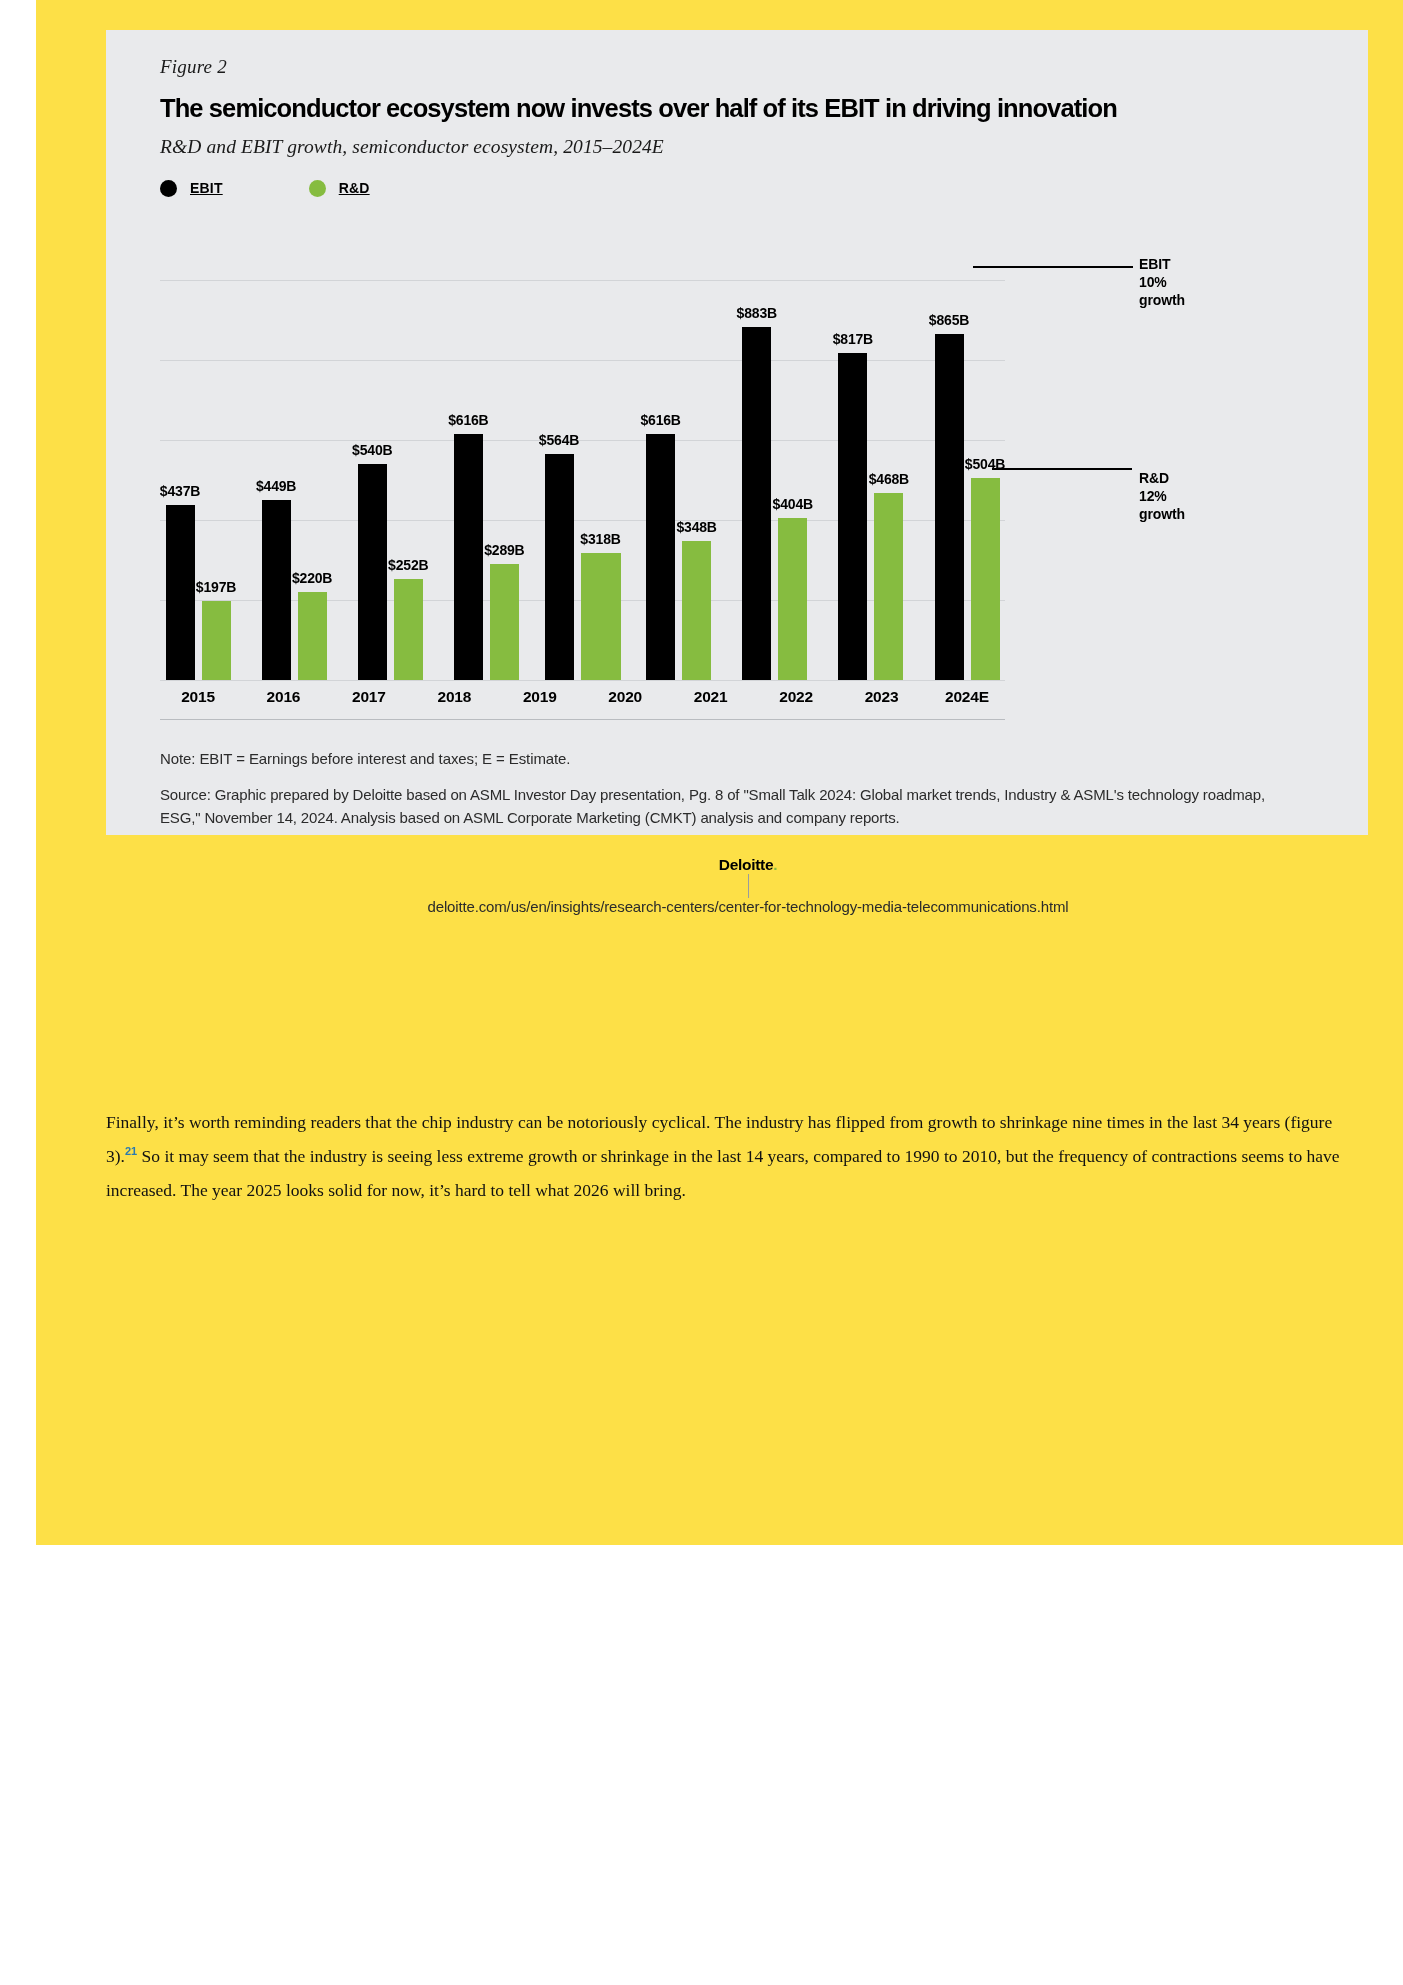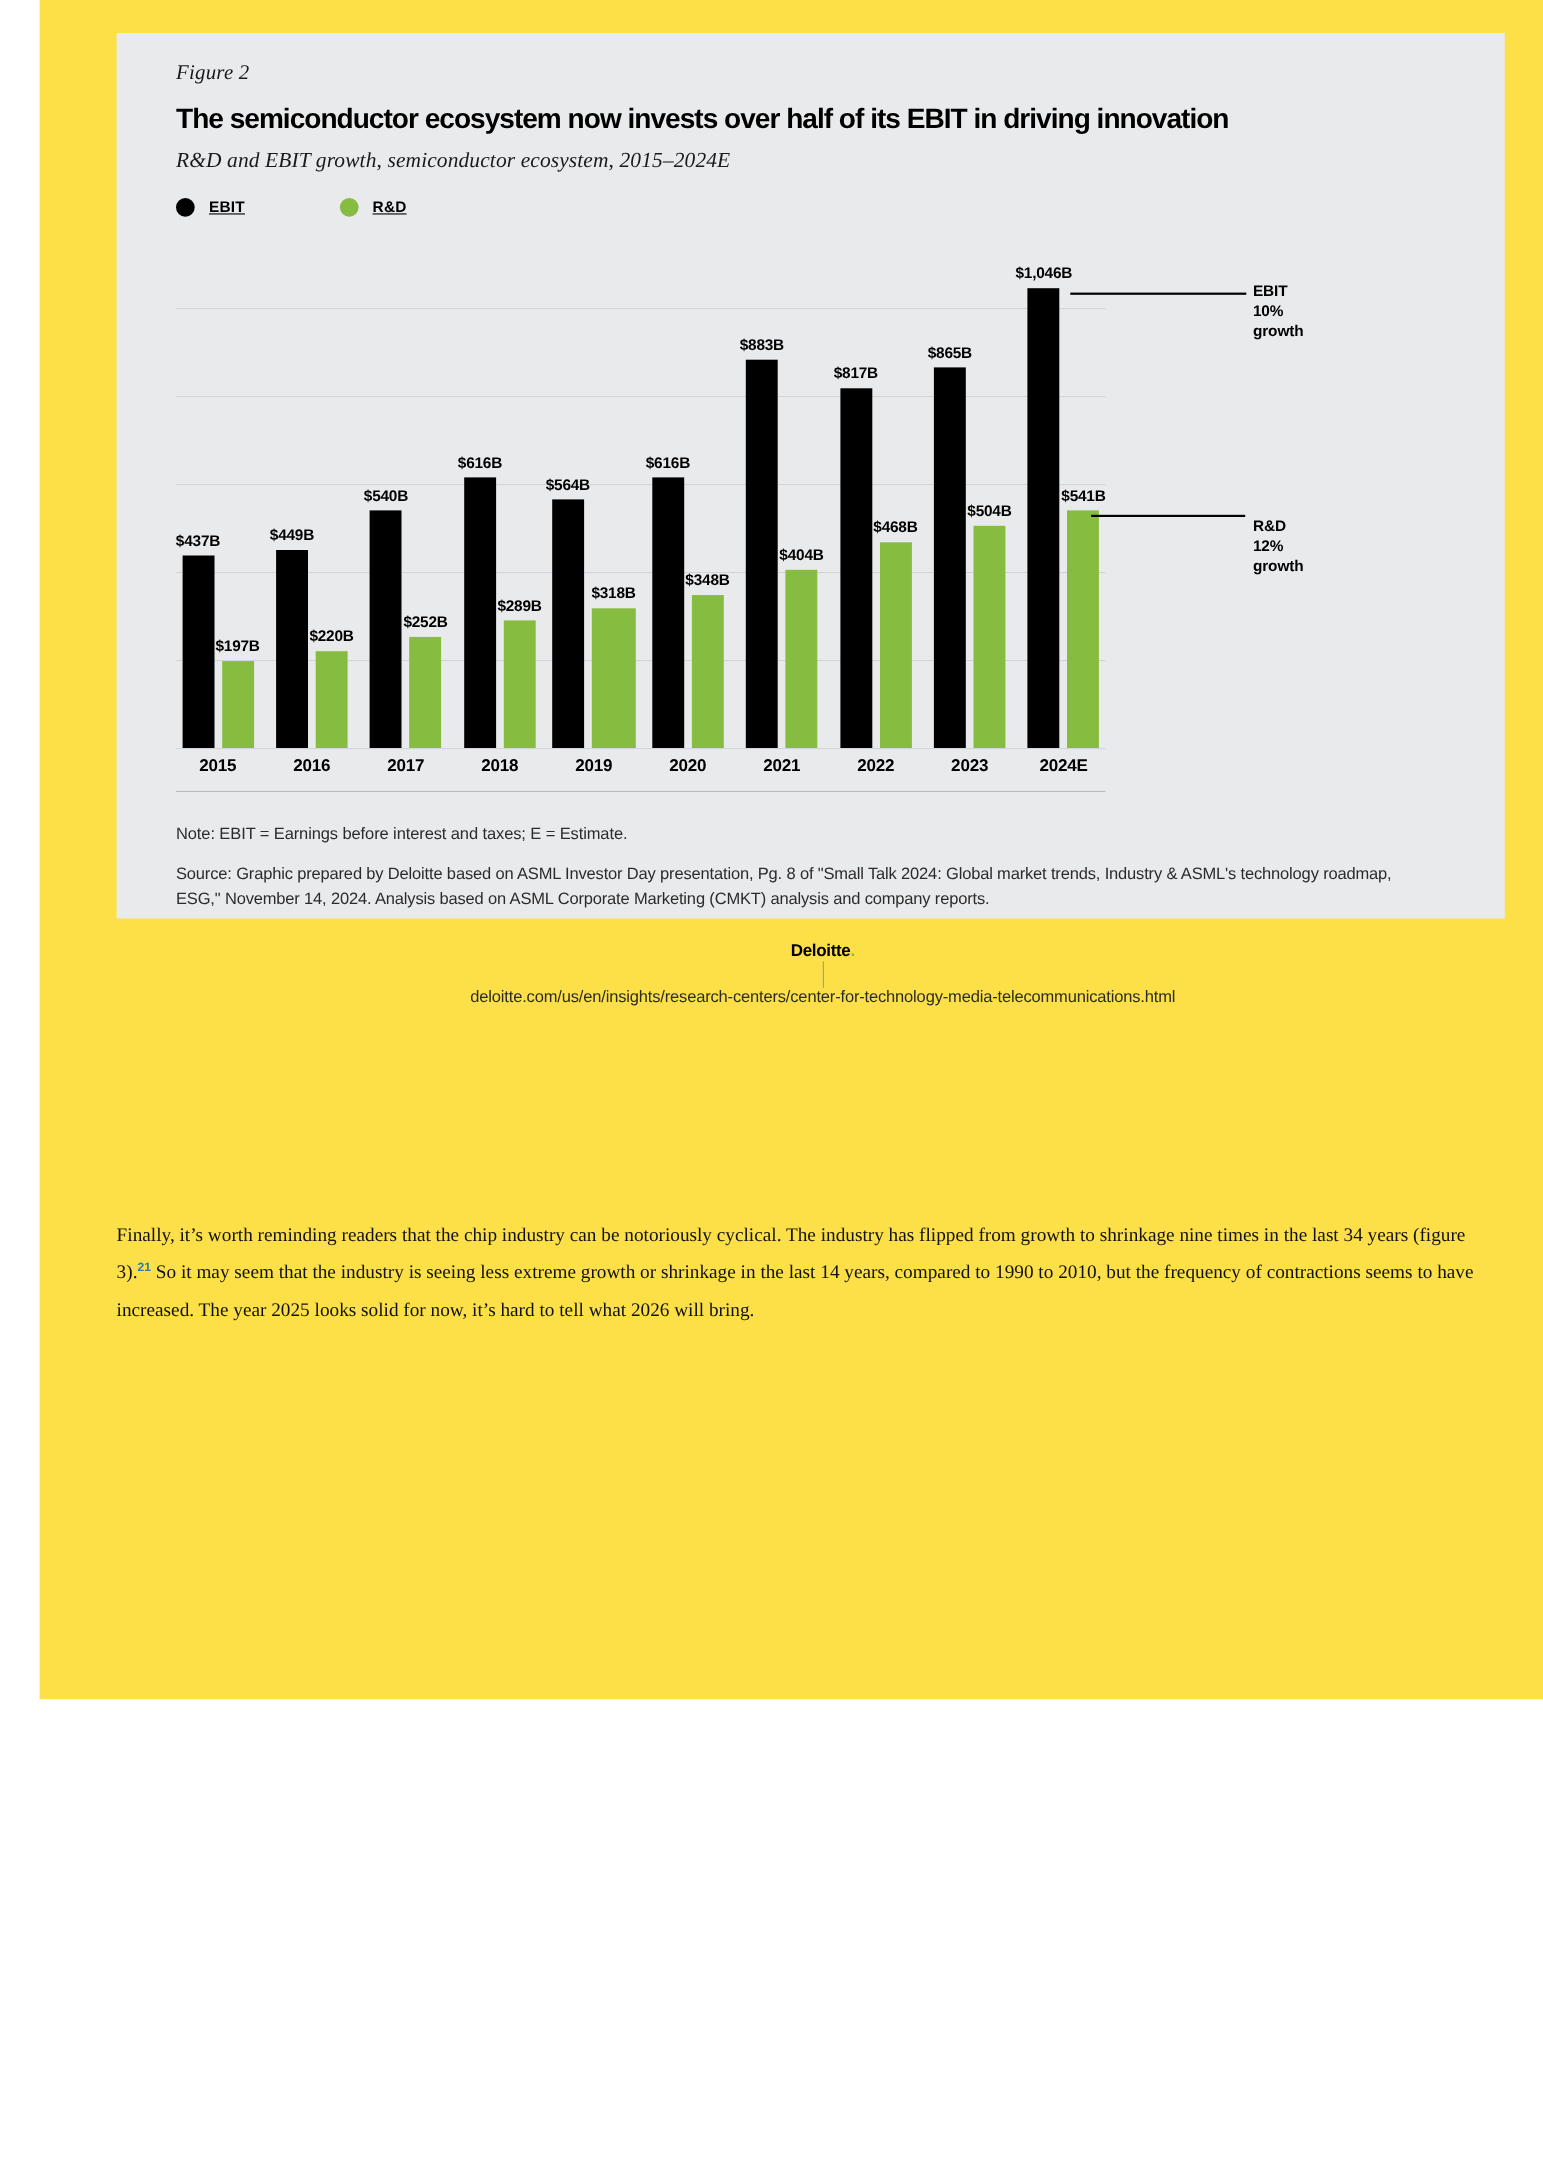--- a/index.html
+++ b/index.html
@@ -346,28 +346,20 @@
             <div class="bar rd" style="height: 187.2px; background: rgb(134, 188, 64);">
               <span class="bar-label">$468B</span>
             </div>
           </div>
           <div class="group">
             <div class="bar ebit" style="height: 346px; background: rgb(0, 0, 0);">
               <span class="bar-label">$865B</span>
             </div>
             <div class="bar rd" style="height: 201.6px; background: rgb(134, 188, 64);">
               <span class="bar-label">$504B</span>
-            </div>
-          </div>
-          <div class="group">
-            <div class="bar ebit" style="height: 418.4px; background: rgb(0, 0, 0);">
-              <span class="bar-label">$1,046B</span>
-            </div>
-            <div class="bar rd" style="height: 216.4px; background: rgb(134, 188, 64);">
-              <span class="bar-label">$541B</span>
             </div>
           </div>
         </div>
       <div class="xlabels" id="xlabels">
           <div class="xlabel">2015</div>
           <div class="xlabel">2016</div>
           <div class="xlabel">2017</div>
           <div class="xlabel">2018</div>
           <div class="xlabel">2019</div>
           <div class="xlabel">2020</div>

